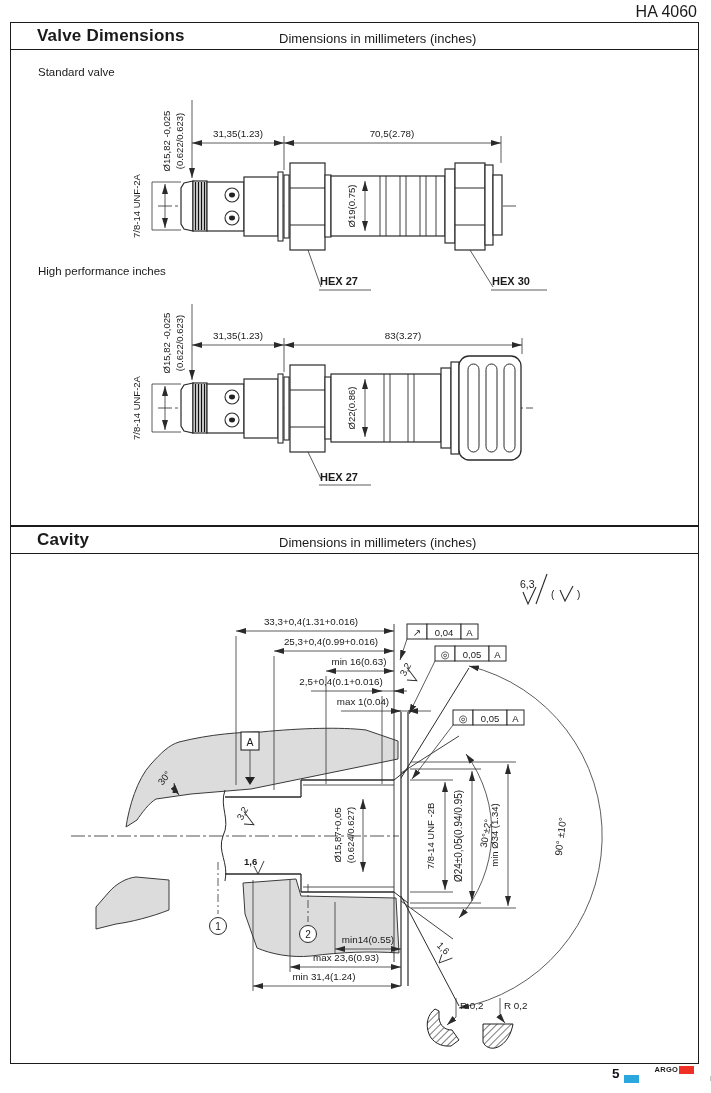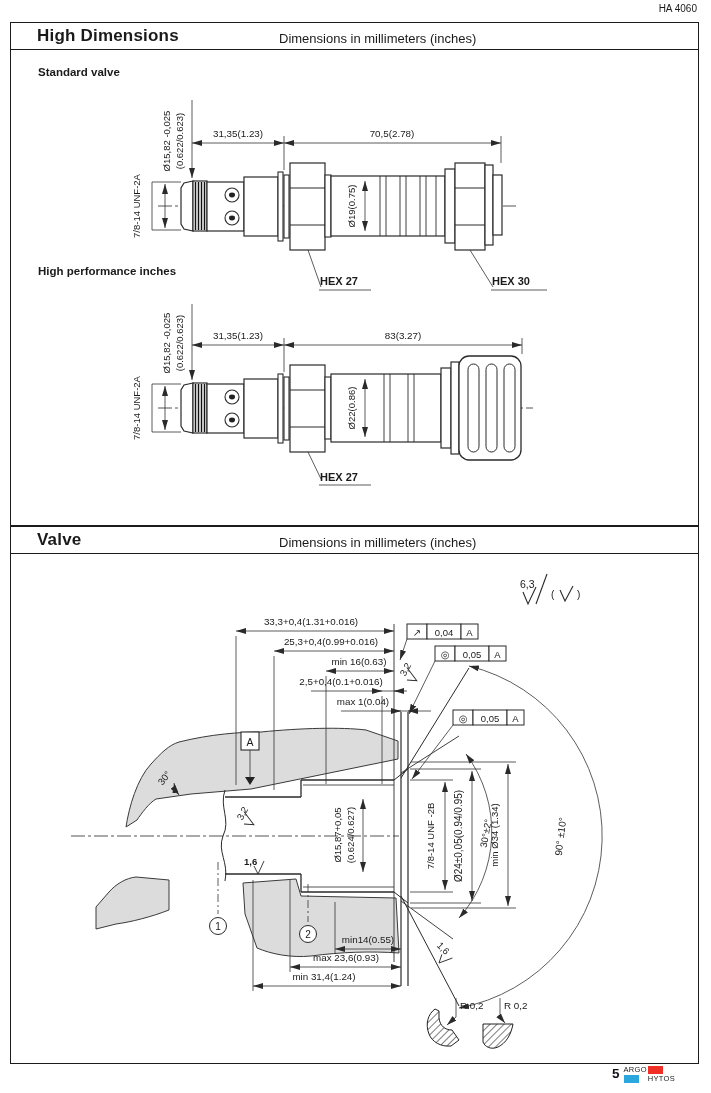--- a/index.html
+++ b/index.html
@@ -1,58 +1,58 @@
 <!DOCTYPE html>
 <html><head>
 <meta charset="utf-8">
 <style>
   html,body{margin:0;padding:0;}
   body{
     width:711px;height:1093px;position:relative;background:#ffffff;
     font-family:"Liberation Sans",sans-serif;color:#1a1a1a;overflow:hidden;
   }
   .abs{position:absolute;}
-  #doc-number{top:3px;right:14px;font-size:10px;}
+  #doc-number{top:3px;right:14px;font-size:16px;}
   .sec-box{left:10px;width:687px;border:1.8px solid #1c1c1c;background:#fff;}
   #valve-box{top:22px;height:502px;}
   #cavity-box{top:526px;height:536px;}
   .sec-header{position:relative;height:26px;border-bottom:1.4px solid #1c1c1c;}
   .sec-title{position:absolute;left:26px;top:3px;font-size:17px;font-weight:bold;letter-spacing:.2px;}
   .sec-units{position:absolute;left:268px;top:8px;font-size:13px;}
-  .sub-heading{font-size:11.5px;font-weight:bold;}
+  .sub-heading{font-size:11.5px;font-weight:normal;}
   #std-heading{left:38px;top:66px;}
   #hp-heading{left:38px;top:265px;}
   svg{display:block;}
   svg text{font-family:"Liberation Sans",sans-serif;fill:#1a1a1a;font-size:10px;}
   svg .dimtxt{font-size:9.8px;}
   svg .rottxt{font-size:9.5px;}
   svg .hextxt{font-size:11px;font-weight:bold;}
   svg .big{font-size:10.5px;}
   .ln{stroke:#2a2a2a;fill:none;}
   .out{stroke:#2a2a2a;fill:#ffffff;}
   .dim{stroke:#333;fill:none;stroke-width:.8;}
   .shade{fill:#dcdcdc;stroke:#3a3a3a;stroke-width:1;}
   #footer-area{left:612px;top:1066px;display:flex;align-items:flex-start;gap:4px;}
   #page-num{font-size:13.5px;font-weight:bold;color:#101018;line-height:16px;}
   #brand{display:grid;grid-template-columns:auto auto;column-gap:1px;row-gap:1px;align-items:center;}
-  #brand .txt{font-size:7.5px;font-weight:normal;letter-spacing:.3px;line-height:8px;}
+  #brand .txt{font-size:7.5px;font-weight:bold;letter-spacing:.3px;line-height:8px;margin-left:31px;}
   #brand .blk{width:15px;height:8px;}
   #brand .red{background:#ee3124;}
   #brand .blue{background:#2ba7de;}
   #brand .t1{justify-self:start;}
   #brand .t2{justify-self:start;}
 </style>
 </head>
 <body>
 
 <div class="abs" id="doc-number">HA 4060</div>
 
 <div class="abs sec-box" id="valve-box">
   <div class="sec-header">
-    <span class="sec-title">High Dimensions</span>
+    <span class="sec-title">Valve Dimensions</span>
     <span class="sec-units">Dimensions in millimeters (inches)</span>
   </div>
 </div>
 
 <div class="abs sub-heading" id="std-heading">Standard valve</div>
 
 <svg class="abs" style="left:118px;top:84px;" width="440" height="216" viewBox="0 0 440 216">
   <defs>
     <marker id="ar1" markerWidth="11" markerHeight="8" refX="10" refY="3" orient="auto-start-reverse" markerUnits="userSpaceOnUse">
       <path d="M0,0 L10,3 L0,6 Z" fill="#2a2a2a"></path>
@@ -188,21 +188,21 @@
     <line class="dim" x1="247" y1="81" x2="247" y2="139" marker-start="url(#ar2)" marker-end="url(#ar2)"></line>
     <text class="rottxt" transform="translate(237,110) rotate(-90)" text-anchor="middle">Ø22(0.86)</text>
     <line class="dim" x1="190" y1="154" x2="203" y2="181"></line>
     <line class="dim" x1="201" y1="187" x2="253" y2="187"></line>
     <text class="hextxt" x="202" y="183">HEX 27</text>
   </g>
 </svg>
 
 <div class="abs sec-box" id="cavity-box">
   <div class="sec-header">
-    <span class="sec-title">Valve</span>
+    <span class="sec-title">Cavity</span>
     <span class="sec-units">Dimensions in millimeters (inches)</span>
   </div>
 </div>
 
 <svg class="abs" style="left:11px;top:562px;" width="687" height="498" viewBox="0 0 687 498">
   <defs>
     <marker id="ar3" markerWidth="11" markerHeight="8" refX="10" refY="3" orient="auto-start-reverse" markerUnits="userSpaceOnUse">
       <path d="M0,0 L10,3 L0,6 Z" fill="#2a2a2a"></path>
     </marker>
     <pattern id="hat3" width="5" height="5" patternUnits="userSpaceOnUse" patternTransform="rotate(45)">

